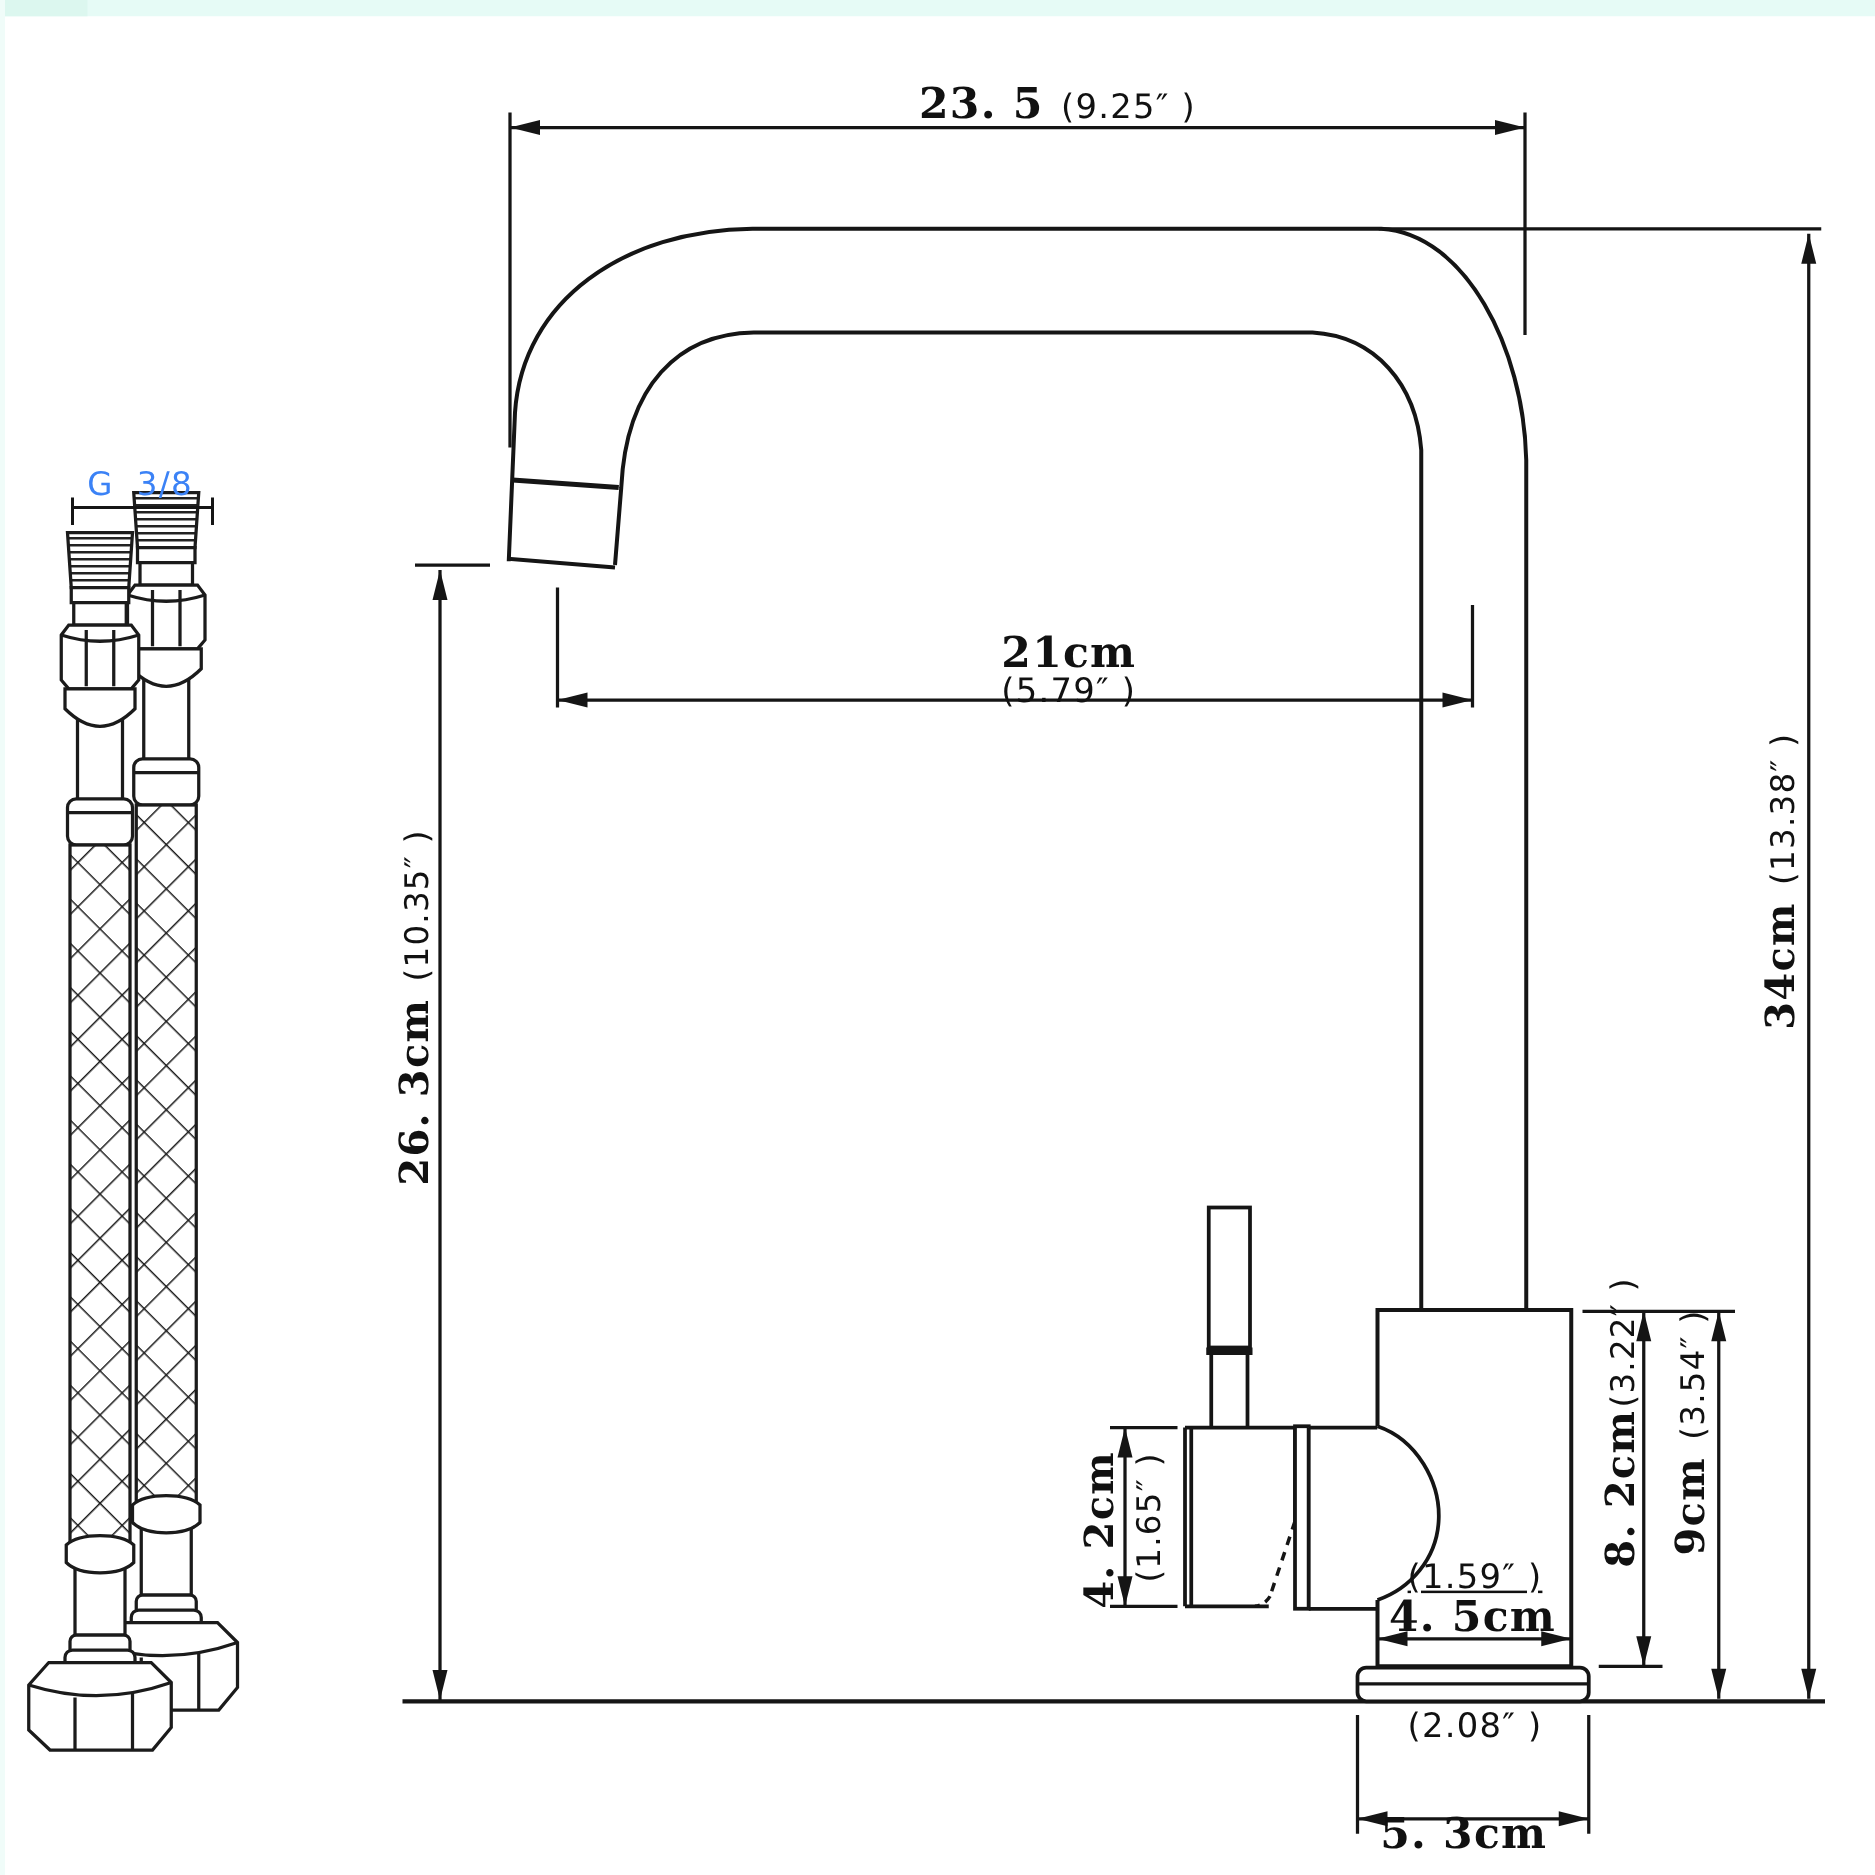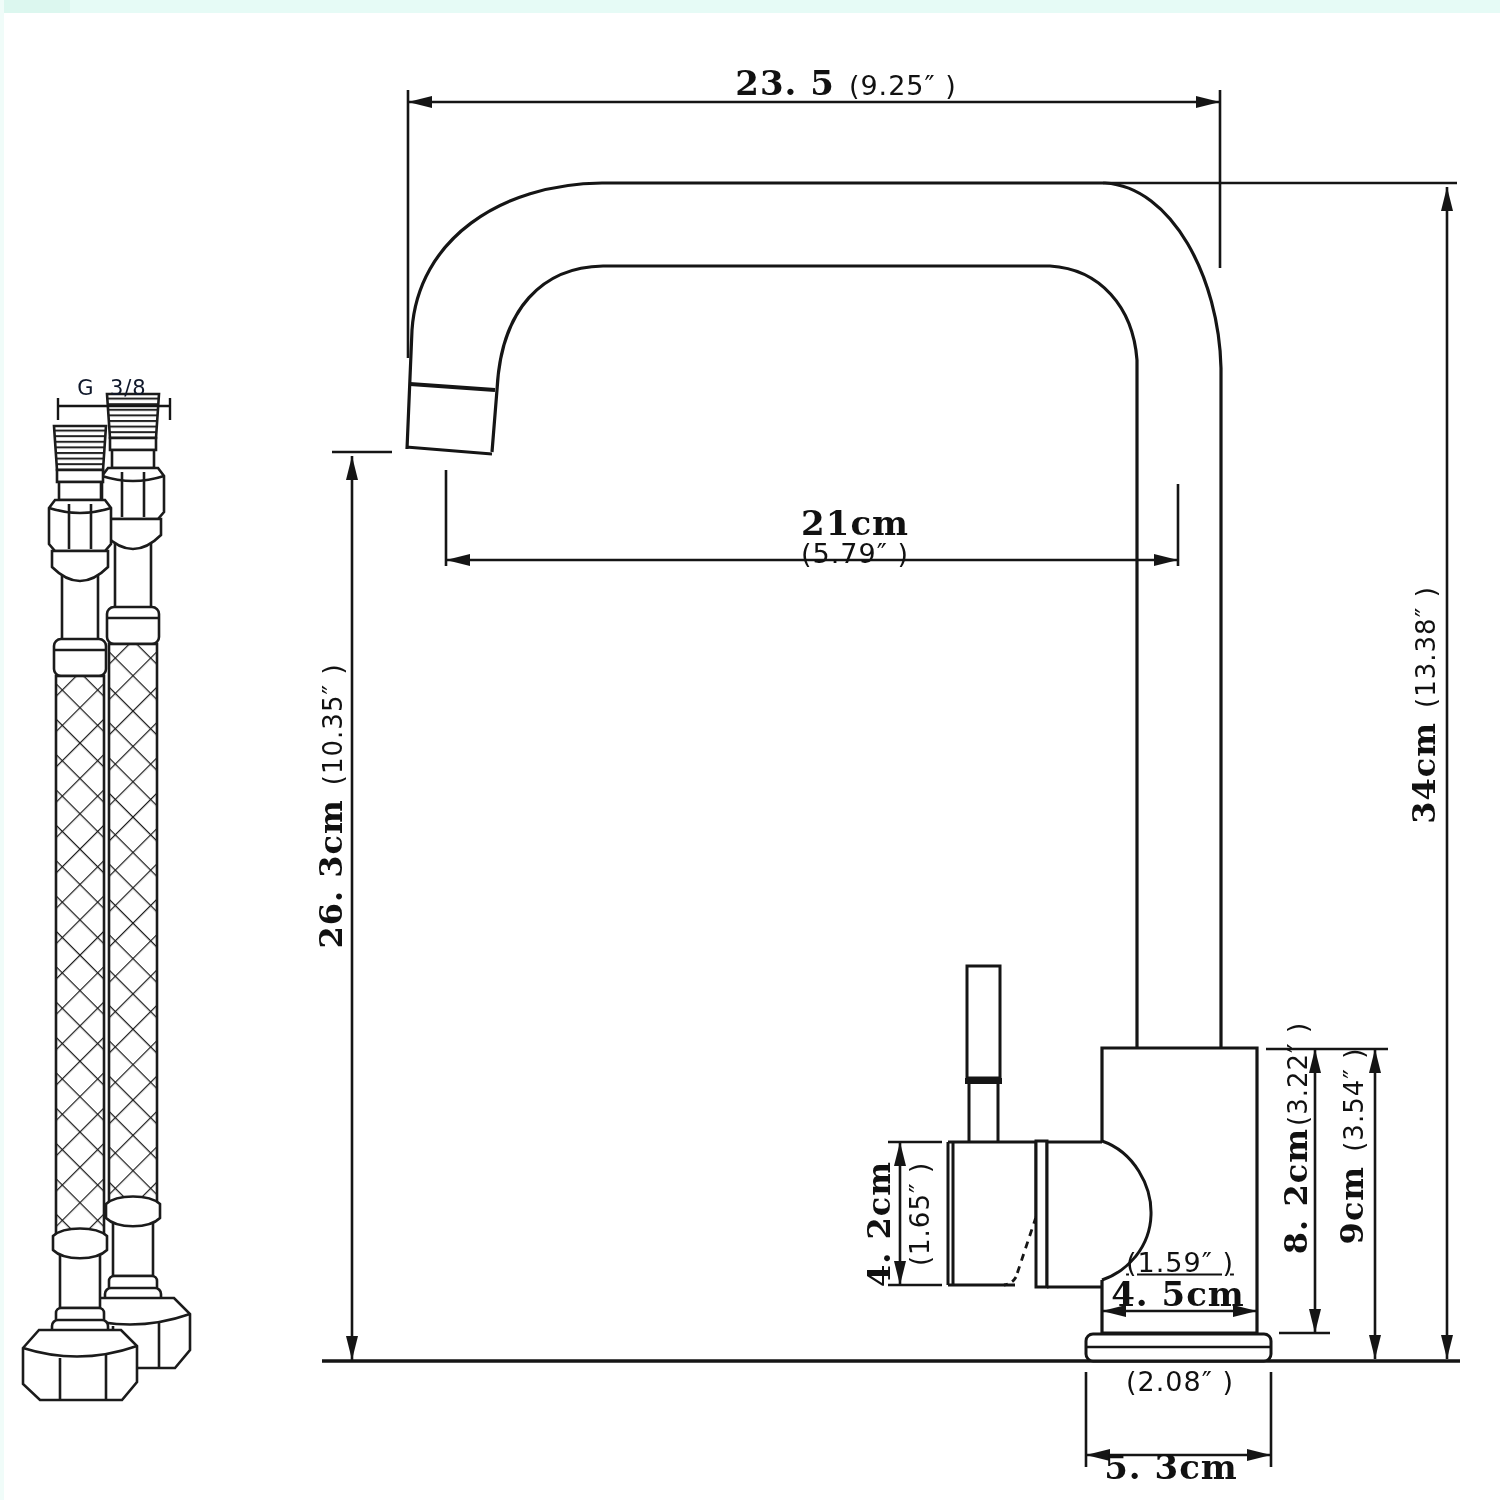--- a/index.html
+++ b/index.html
@@ -18,21 +18,21 @@
     font-weight:700; font-size:34px; letter-spacing:1px;
   }
   .in {
     font-family:"DejaVu Sans","Liberation Sans",sans-serif;
     font-weight:400; font-size:27px; letter-spacing:1px;
   }
   .after-gap { margin-left:14px; }
   .tight { margin-left:2px; }
   .rot .cm { font-size:32px; }
   .rot .in { font-size:26px; }
-  .ghose { font-size:21px; letter-spacing:1px; color:#0f172a;
+  .ghose { font-size:26px; letter-spacing:1px; color:#3b82f6;
     font-family:"DejaVu Sans","Liberation Sans",sans-serif; }
 </style>
 </head>
 <body>
 
 <div class="canvas">
 
 <svg viewBox="0 0 1500 1500" width="1500" height="1500">
   <defs>
     <pattern id="threads" width="10" height="5.6" patternUnits="userSpaceOnUse">

